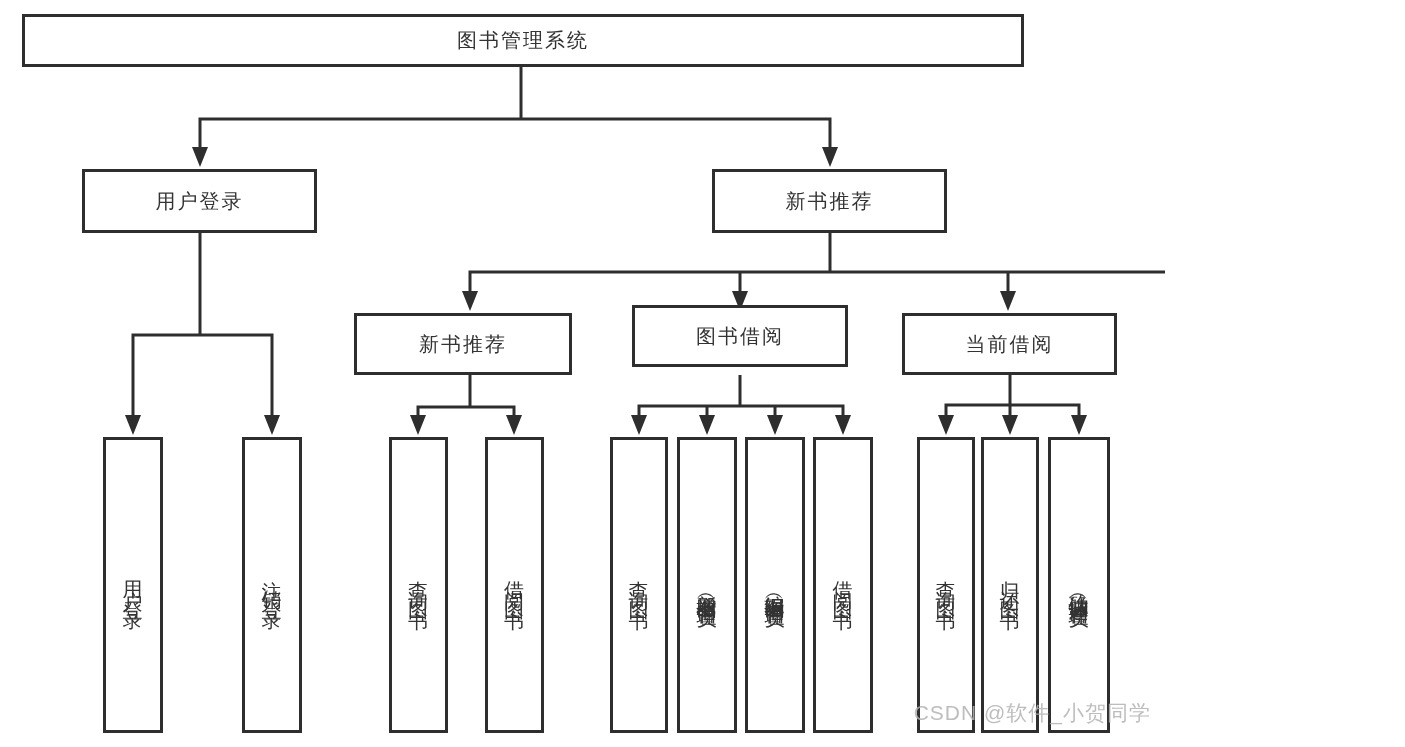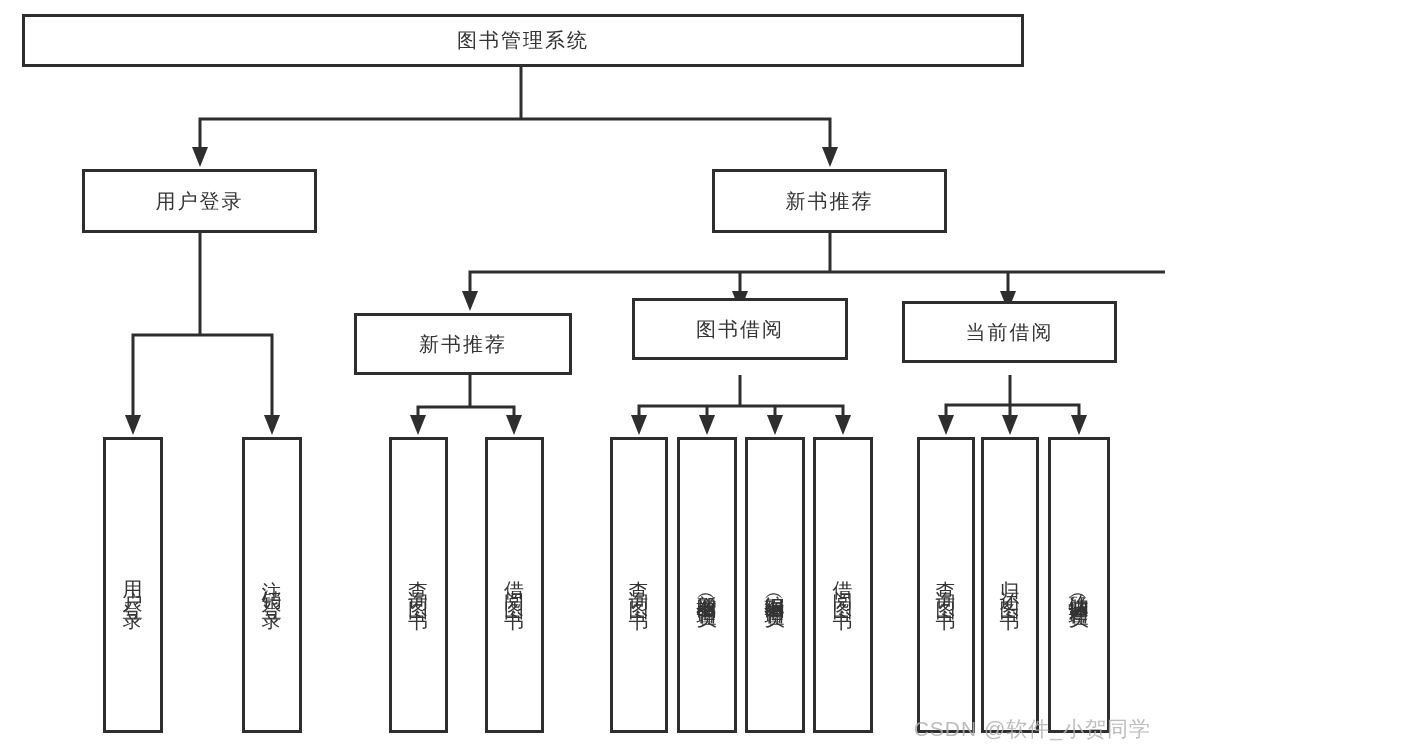--- a/index.html
+++ b/index.html
@@ -40,21 +40,21 @@
     color: #333333;
     line-height: 1;
     white-space: nowrap;
   }
   .ls-wide  { letter-spacing: 10px; }
   .ls-med   { letter-spacing: 7px; }
   .ls-tight { letter-spacing: 2px; padding-top: 6px; }
   #watermark {
     position: absolute;
     right: 14px;
-    bottom: 4px;
+    bottom: 20px;
     font-size: 21px;
     color: rgba(178, 178, 178, 0.85);
     letter-spacing: 1px;
     z-index: 5;
     white-space: nowrap;
     margin-left: 18px;
   }
 </style>
 </head>
 <body>
@@ -120,24 +120,24 @@
   <div class="box" style="left:82px;top:169px;width:235px;height:64px">
     <span class="hlabel">用户登录</span>
   </div>
   <div class="box" style="left:712px;top:169px;width:235px;height:64px">
     <span class="hlabel">新书推荐</span>
   </div>
 
   <div class="box" style="left:354px;top:313px;width:218px;height:62px">
     <span class="hlabel">新书推荐</span>
   </div>
-  <div class="box" style="left:632px;top:298px;width:216px;height:62px">
+  <div class="box" style="left:632px;top:305px;width:216px;height:62px">
     <span class="hlabel">图书借阅</span>
   </div>
-  <div class="box" style="left:902px;top:301px;width:215px;height:62px">
+  <div class="box" style="left:902px;top:313px;width:215px;height:62px">
     <span class="hlabel">当前借阅</span>
   </div>
 
   <div class="box" style="left:103px;top:437px;width:60px;height:296px">
     <span class="vlabel ls-wide">用户登录</span>
   </div>
   <div class="box" style="left:242px;top:437px;width:60px;height:296px">
     <span class="vlabel ls-wide">注销登录</span>
   </div>
 

